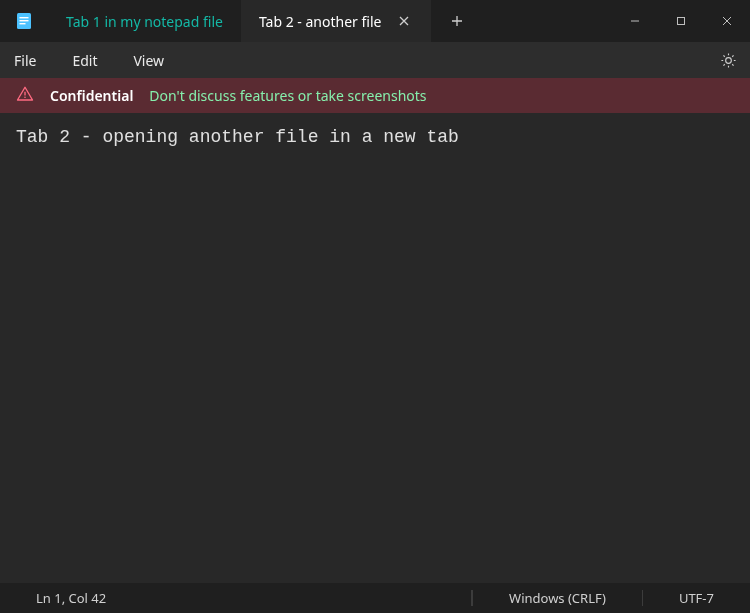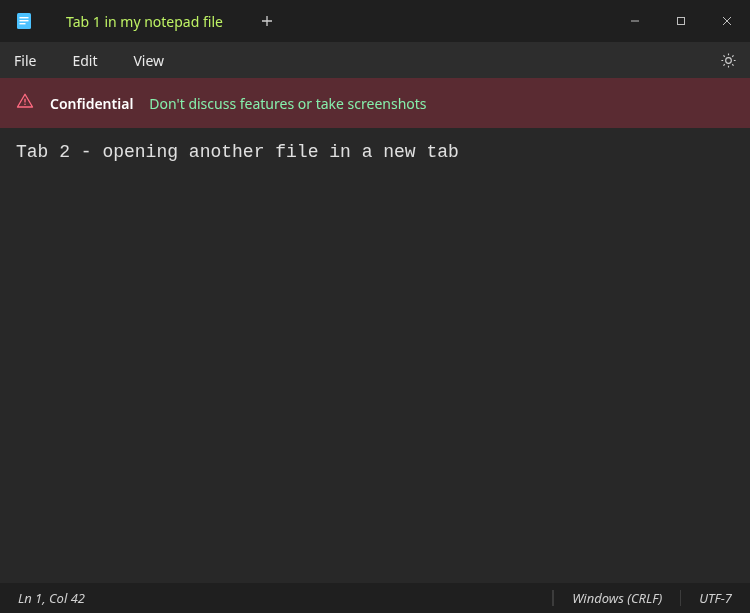--- a/index.html
+++ b/index.html
@@ -27,21 +27,21 @@
       justify-content: center;
     }
     .tabs {
       display: flex;
       align-items: stretch;
     }
     .tab {
       display: flex;
       align-items: center;
       padding: 0 18px;
-      color: #bef264;
+      color: #14b8a6;
       gap: 14px;
       cursor: pointer;
       min-width: 190px;
     }
     .tab.active {
       background: #282828;
       color: #fff;
     }
     .tab-close {
       width: 18px; height: 18px;
@@ -91,21 +91,21 @@
     .menubar-spacer { flex: 1; }
     .settings-btn {
       width: 36px; height: 36px;
       display: flex; align-items:center; justify-content:center;
       cursor: pointer;
       color: #d0d0d0;
     }
     
     .banner {
       background: #5a2b32;
-      height: 50px;
+      height: 35px;
       display: flex;
       align-items: center;
       padding: 0 16px;
       gap: 16px;
     }
     .banner .warn-icon { color: #ff6b81; }
     .banner-title { font-weight: 600; color: #fff; }
     .banner-text { color: #86efac; }
     
     .editor {
@@ -120,26 +120,25 @@
     
     .statusbar {
       height: 30px;
       background: #1f1f1f;
       display: flex;
       align-items: center;
       color: #d0d0d0;
       font-size: 13px;
     }
     .status-cell {
-      padding: 0 18px;
+      padding: 0 36px;
       height: 100%;
       display: flex;
       align-items: center;
       cursor: pointer;
-      font-style: italic;
     }
     .status-sep {
       width: 1px; height: 16px; background: #3c3c3c;
     }
     .status-spacer { flex: 1; }
   </style>
 </head>
 <body>
 
 <div class="titlebar">
@@ -147,20 +146,28 @@
     <svg width="18" height="18" viewBox="0 0 18 18">
       <rect x="2" y="1" width="14" height="16" rx="1.5" fill="#4cc2ff"></rect>
       <rect x="4.5" y="5" width="9" height="1.4" fill="#fff"></rect>
       <rect x="4.5" y="8" width="9" height="1.4" fill="#fff"></rect>
       <rect x="4.5" y="11" width="6" height="1.4" fill="#fff"></rect>
     </svg>
   </div>
   <div class="tabs">
     <div class="tab">
       <span>Tab 1 in my notepad file</span>
+    </div>
+    <div class="tab active">
+      <span>Tab 2 - another file</span>
+      <span class="tab-close">
+        <svg width="10" height="10" viewBox="0 0 10 10">
+          <path d="M1 1 L9 9 M9 1 L1 9" stroke="#cfcfcf" stroke-width="1.3"></path>
+        </svg>
+      </span>
     </div>
   </div>
   <div class="newtab">
     <svg width="12" height="12" viewBox="0 0 12 12">
       <path d="M6 1 V11 M1 6 H11" stroke="#cfcfcf" stroke-width="1.3"></path>
     </svg>
   </div>
   <div class="titlebar-spacer"></div>
   <div class="window-controls">
     <div class="win-btn">

